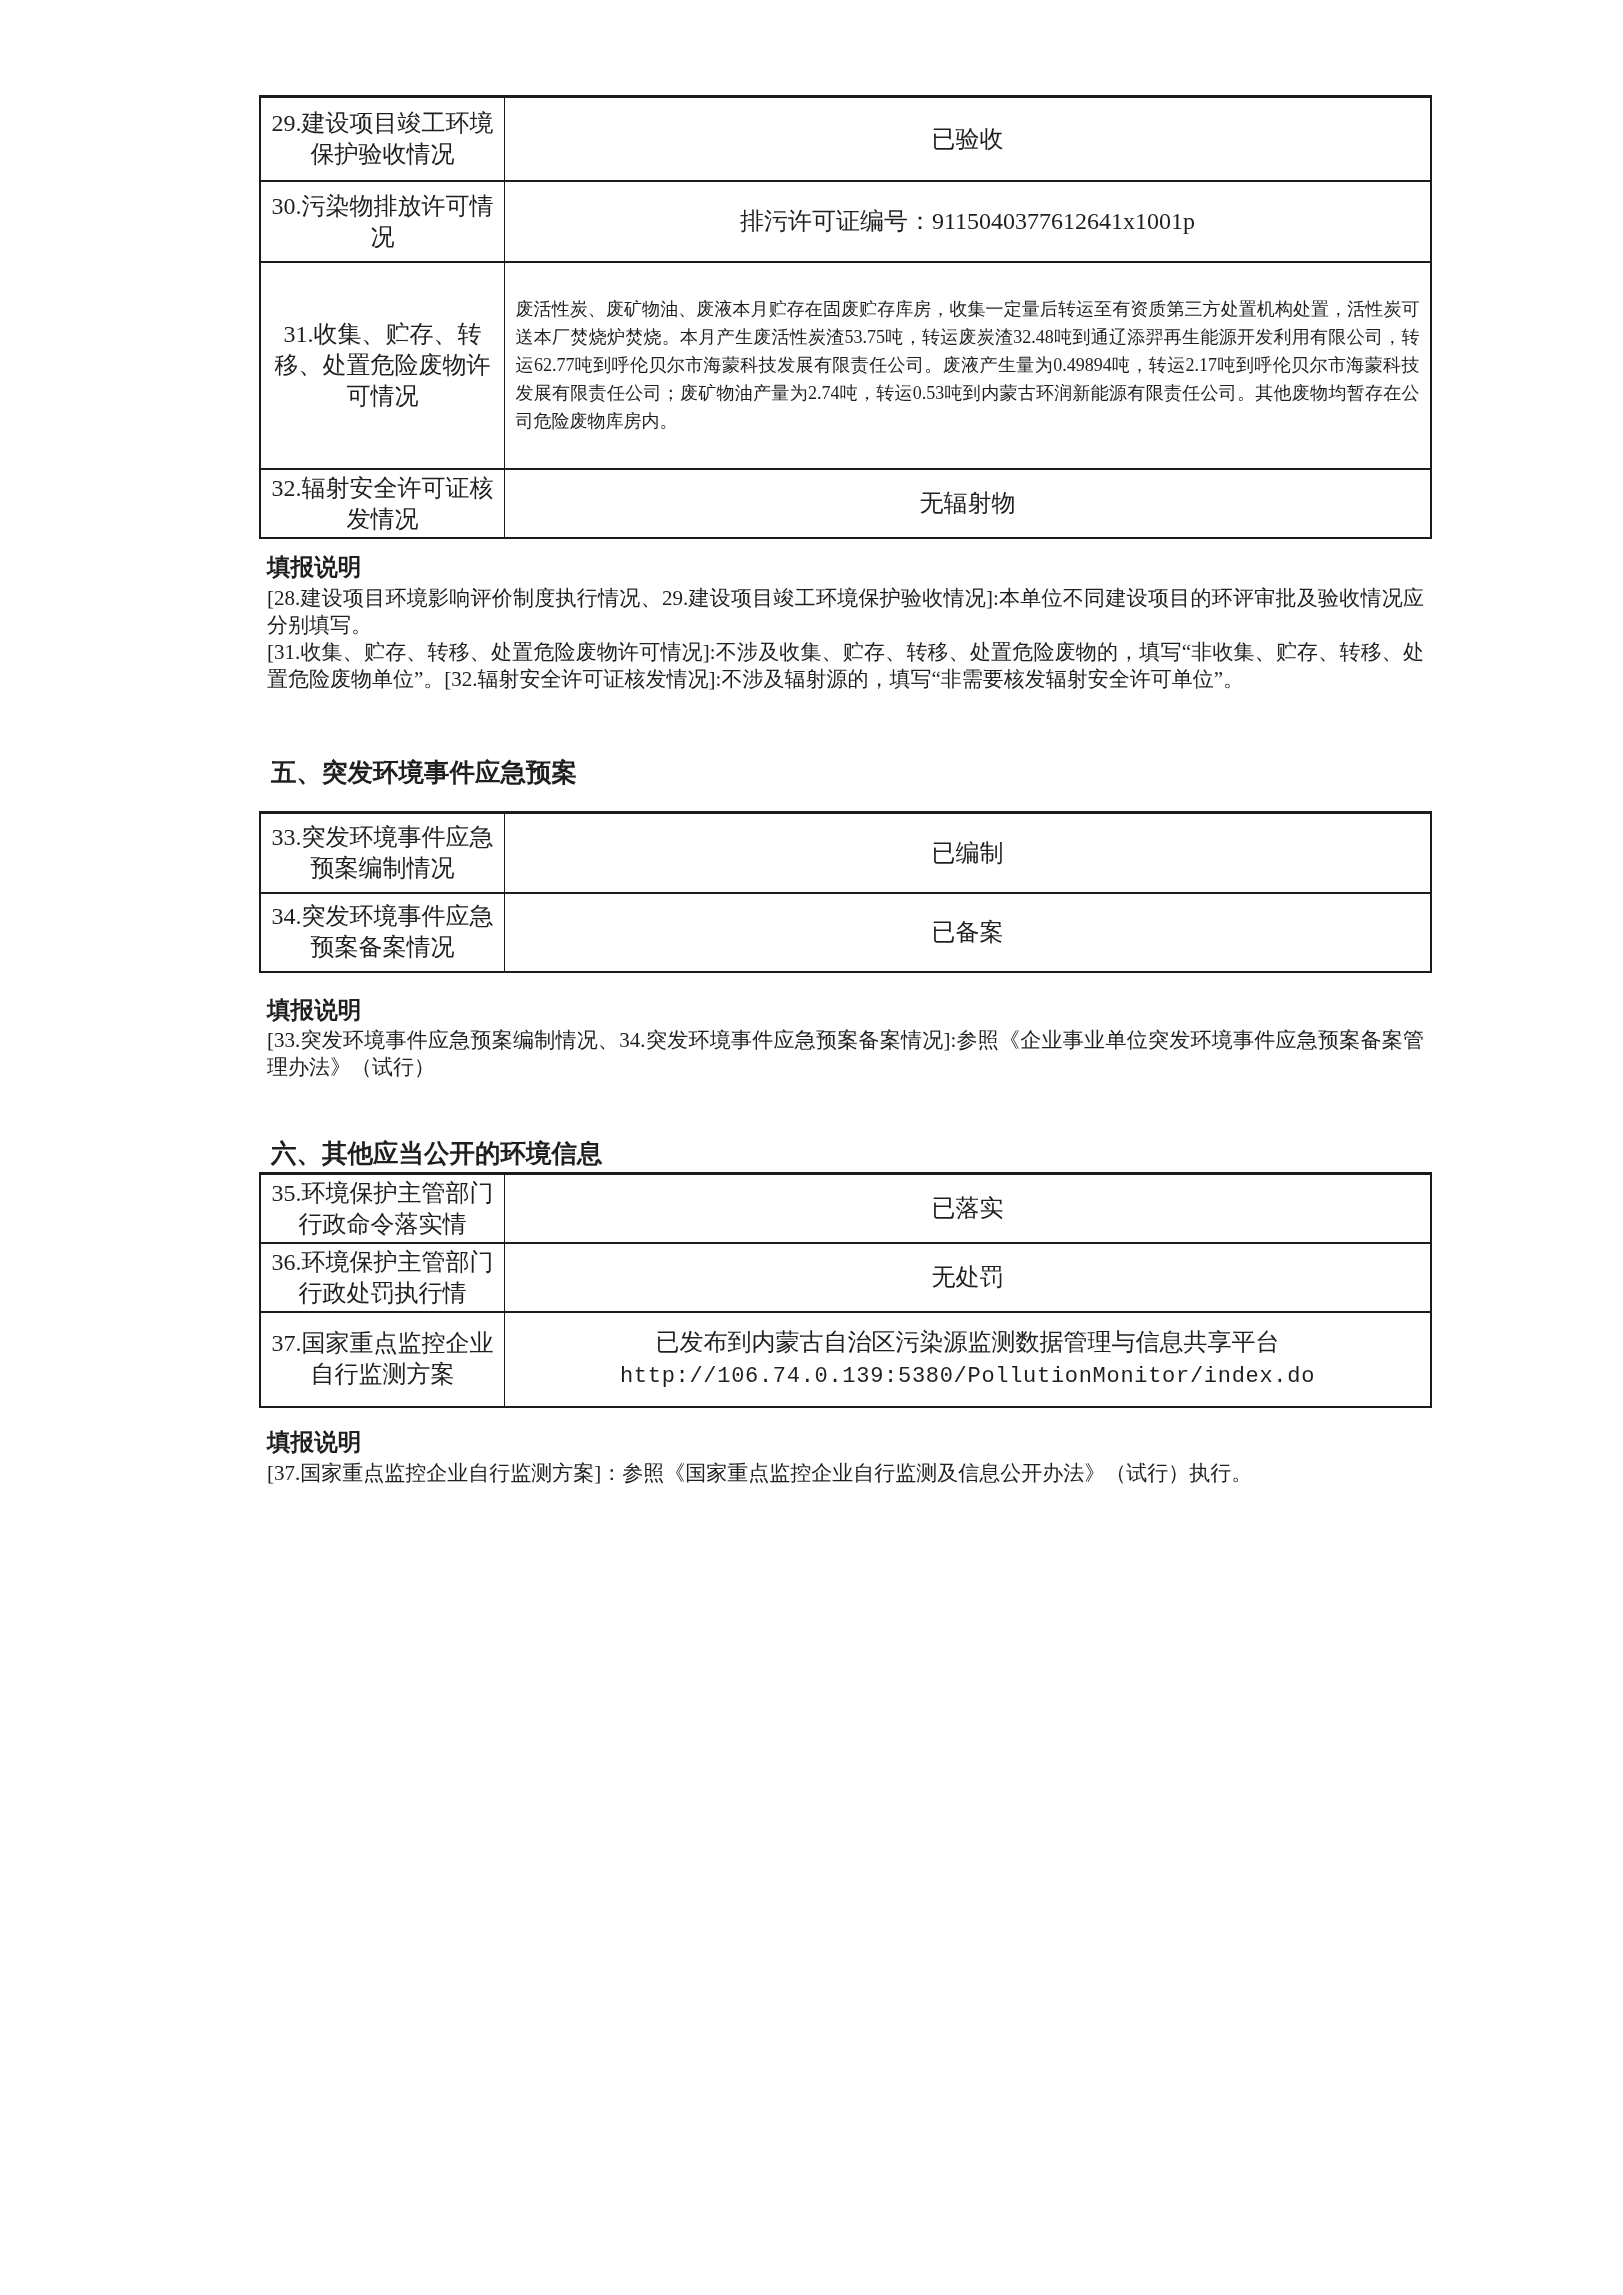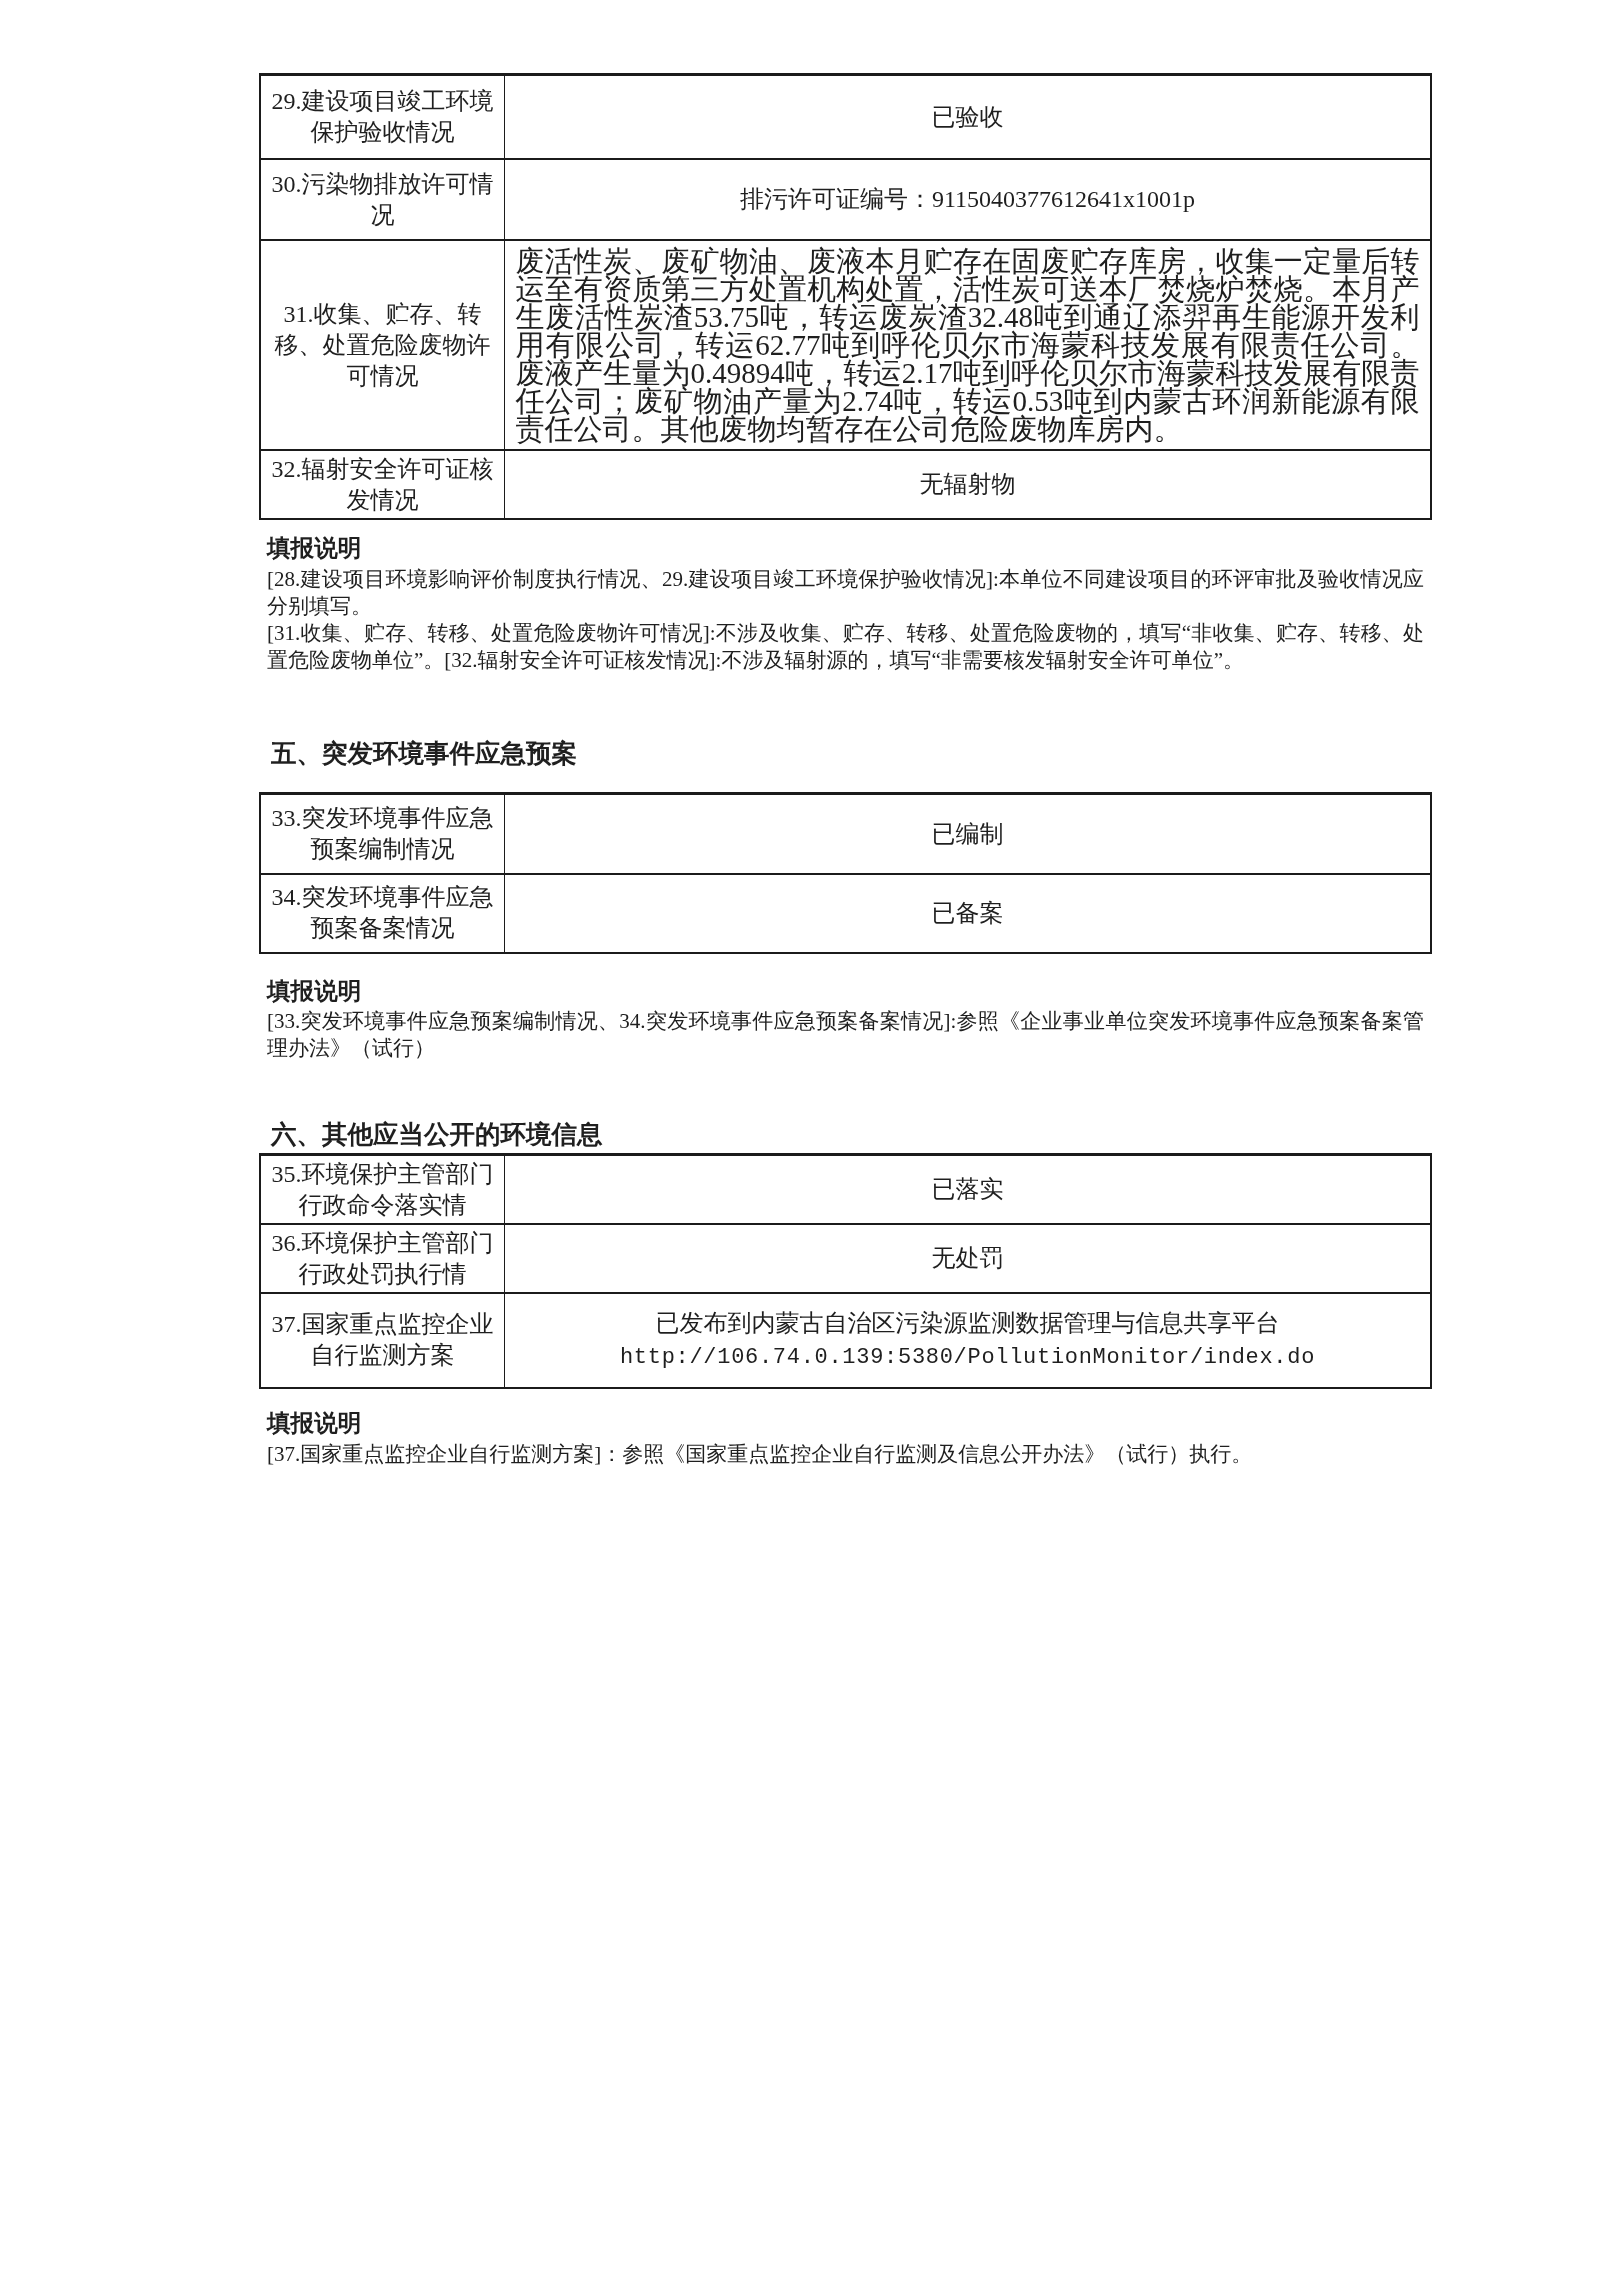--- a/index.html
+++ b/index.html
@@ -13,21 +13,21 @@
     position: relative;
     color: #1f1f1f;
     font-family: "Liberation Serif", serif;
     -webkit-font-smoothing: antialiased;
   }
   .content {
     position: absolute;
     left: 259px;
     top: 0;
     width: 1173px;
-    padding-top: 73px;
+    padding-top: 95px;
   }
 
   
   table.form-table {
     width: 100%;
     border-collapse: collapse;
     table-layout: fixed;
     border: 2px solid #1b1b1b;
     border-top-width: 3.3px;
   }
@@ -44,21 +44,21 @@
   td.label-cell {
     width: 230px;
     text-align: center;
   }
   td.value-cell {
     text-align: center;
   }
   td.value-cell.long {
     text-align: justify;
     text-justify: inter-ideograph;
-    font-size: 29px;
+    font-size: 18px;
     line-height: 28px;
     padding: 5.2px 10.5px 6.5px 10.5px;
   }
   tr.h128 td { height: 77px; }
   tr.h123 td { height: 74px; }
   tr.h305 td { height: 193px; }
   tr.h100 td { height: 59px; }
   tr.h120 td { height: 72px; }
   tr.h101 td { height: 60px; }
   tr.h104 td { height: 62px; }

